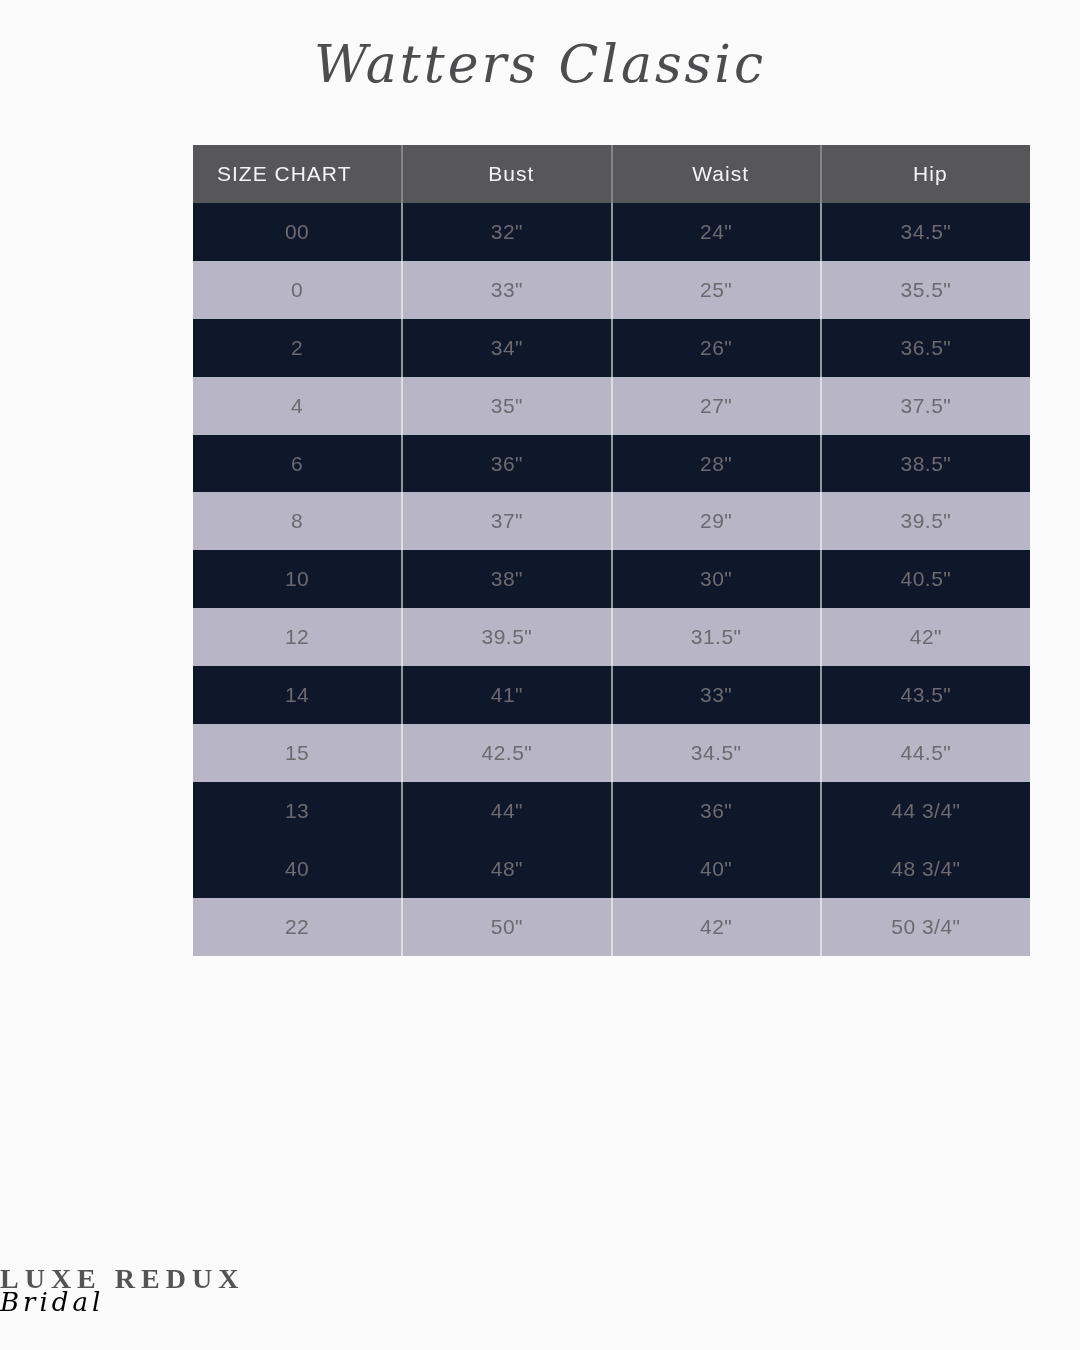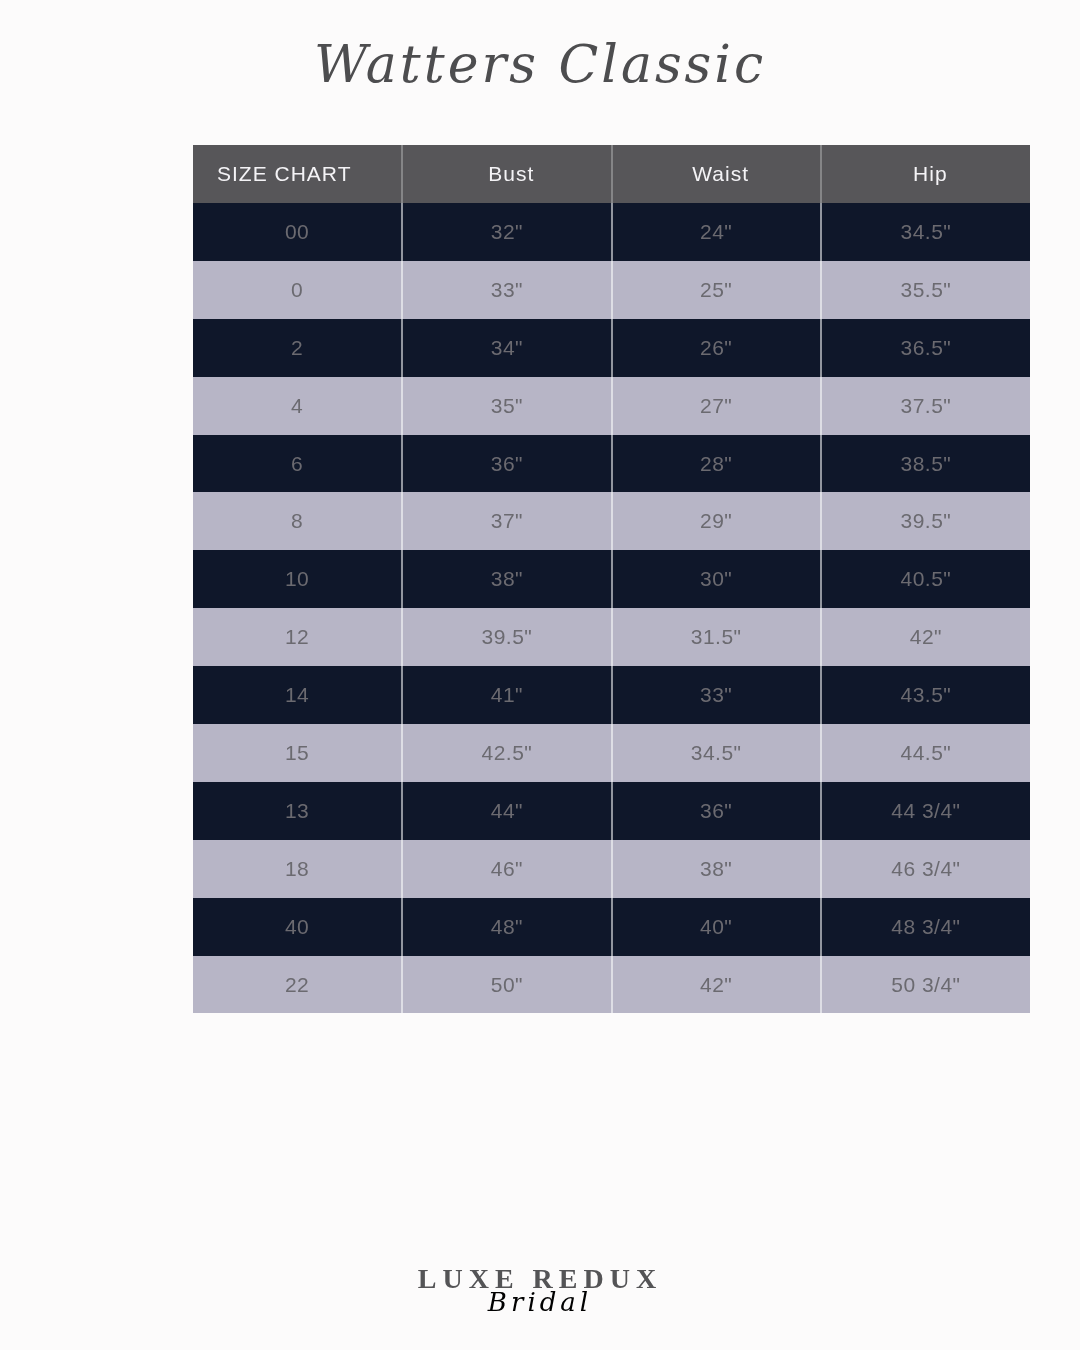--- a/index.html
+++ b/index.html
@@ -61,21 +61,20 @@
     border-left: 2px solid rgba(255,255,255,0.55);
   }
   table.size-table td:first-child { border-left: none; }
   tr.light td { background: #0f172a; }
   tr.dark td  { background: #b7b5c6; }
   .logo {
     position: absolute;
     top: 1263px;
     left: 0;
     width: 100%;
-    text-align: center;
     color: #545456;
   }
   .logo-main {
     font-family: "Liberation Serif", serif;
     font-weight: 700;
     font-size: 28px;
     letter-spacing: 6px;
     color: #545456;
   }
   .logo-sub {
@@ -164,26 +163,20 @@
             <td>42.5"</td>
             <td>34.5"</td>
             <td>44.5"</td>
           </tr>
           <tr class="light">
             <td>13</td>
             <td>44"</td>
             <td>36"</td>
             <td>44 3/4"</td>
           </tr>
-          <tr class="dark">
-            <td>18</td>
-            <td>46"</td>
-            <td>38"</td>
-            <td>46 3/4"</td>
-          </tr>
           <tr class="light">
             <td>40</td>
             <td>48"</td>
             <td>40"</td>
             <td>48 3/4"</td>
           </tr>
           <tr class="dark">
             <td>22</td>
             <td>50"</td>
             <td>42"</td>

